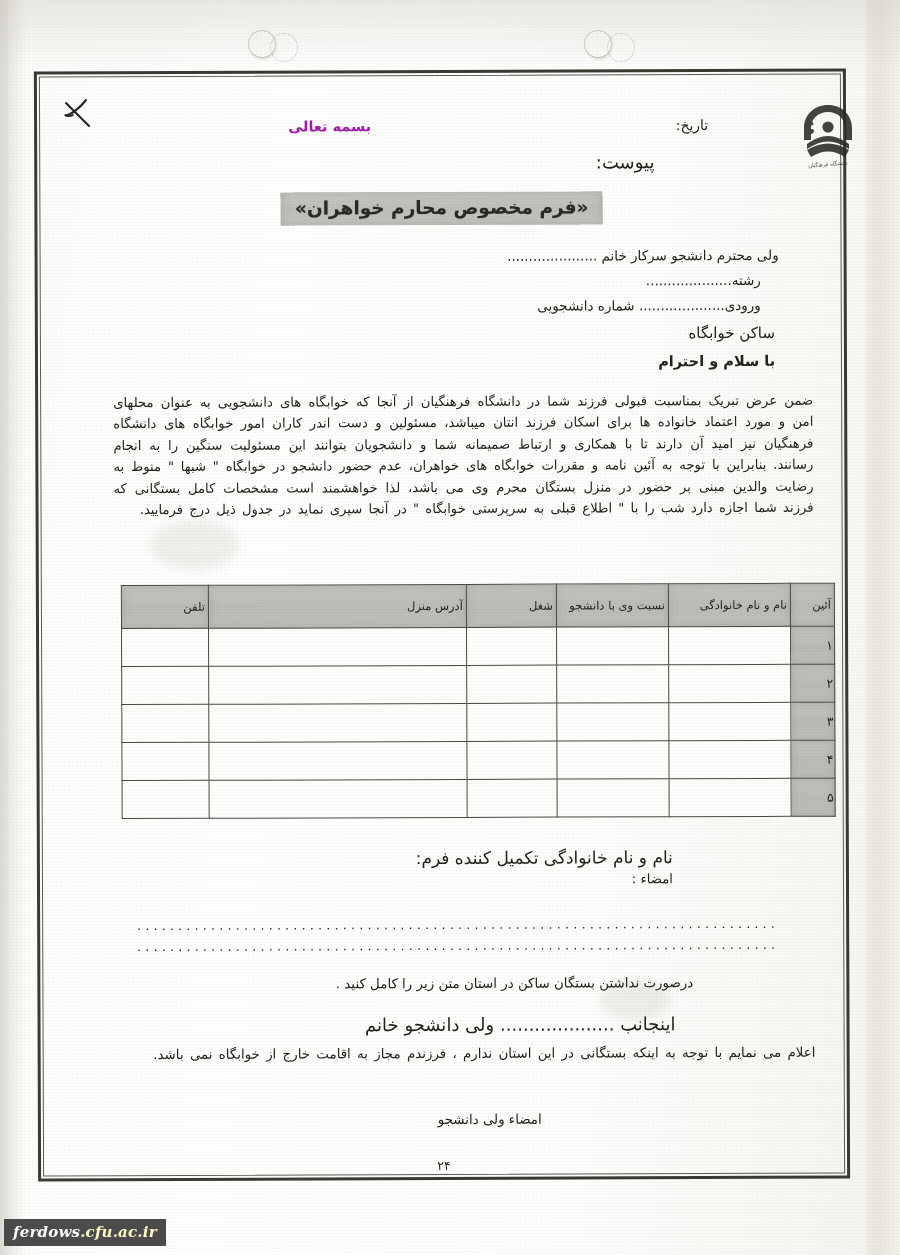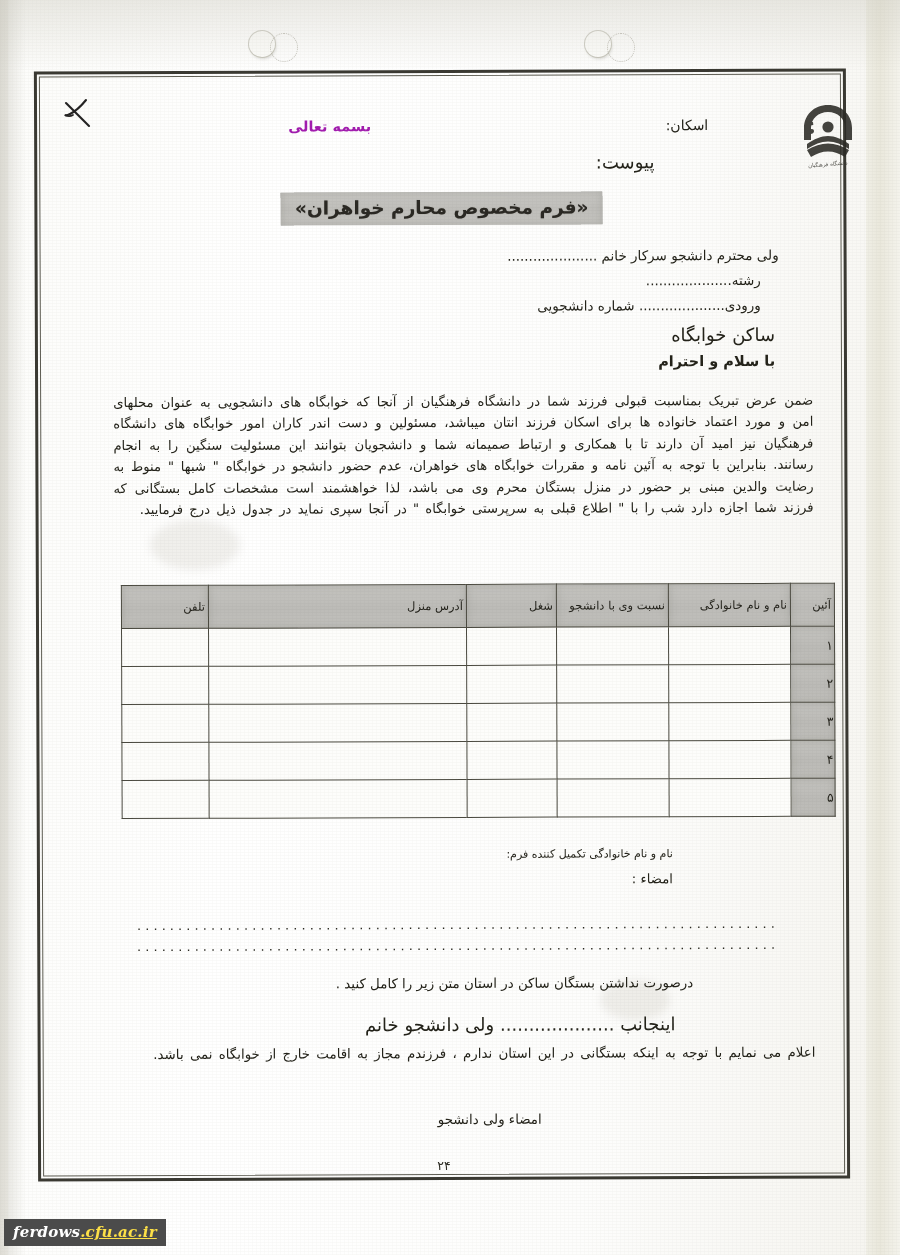--- a/index.html
+++ b/index.html
@@ -176,21 +176,21 @@
     text-align: right;
   }
   .addressee .ln { display: block; }
   .addressee .ln.l2 { padding-right: 18px; }
   .addressee .ln.l3 { padding-right: 18px; }
 
   .resident-line {
     position: absolute;
     top: 249px;
     right: 64px;
-    font-size: 18px;
+    font-size: 15px;
     letter-spacing: 1.8px;
     margin-left: 36px;
   }
   .greeting-line {
     position: absolute;
     top: 278px;
     right: 64px;
     font-size: 14.5px;
     font-weight: 700;
     letter-spacing: 1.8px;
@@ -248,21 +248,21 @@
   .col-rel   { width: 112px; }
   .col-job   { width: 90px; }
   .col-addr  { width: 258px; }
   .col-tel   { width: 87px; }
 
   
   .filler-name {
     position: absolute;
     top: 772px;
     right: 168px;
-    font-size: 11px;
+    font-size: 17px;
     letter-spacing: 1.8px;
   }
   .sign-label-1 {
     position: absolute;
     top: 796px;
     right: 168px;
     font-size: 13.2px;
     letter-spacing: 1.8px;
   }
   .dotline {
@@ -353,21 +353,21 @@
     padding: 4px 9px 5px 9px;
     font-family: "DejaVu Serif", "Liberation Serif", serif;
     font-style: italic;
     font-weight: 700;
     font-size: 15px;
     letter-spacing: .2px;
     white-space: nowrap;
     direction: ltr;
   }
   .watermark .wm-a { color: #ffffff; }
-  .watermark .wm-b { color: #fde047; text-decoration: underline; }
+  .watermark .wm-b { color: #fef9c3; }
 
   
   .smudge {
     position: absolute;
     border-radius: 50%;
     background: rgba(168,160,140,.16);
     filter: blur(4px);
     pointer-events: none;
   }
 </style>
@@ -417,21 +417,21 @@
     <g fill="#3a3932" font-size="5.4" font-family="DejaVu Sans, sans-serif">
       <text x="33" y="66" text-anchor="middle" transform="rotate(-4 33 66)">دانشگاه فرهنگیان</text>
     </g>
   </svg>
 </div>
 
 <div class="content">
 
   <div class="hdr-row">
     <span class="txt basmala">بسمه تعالی</span>
-    <span class="txt date-label">اسکان:</span>
+    <span class="txt date-label">تاریخ:</span>
   </div>
 
   <div class="txt attach-label">پیوست:</div>
 
   <div class="title-band">
     <span class="txt title-txt">«فرم مخصوص محارم خواهران»</span>
   </div>
 
   <div class="addressee">
     <span class="txt ln l1">ولی محترم دانشجو سرکار خانم .....................</span>

